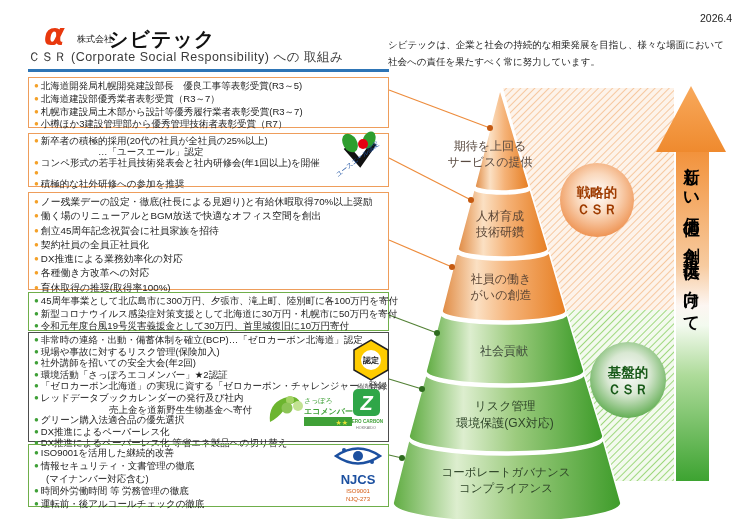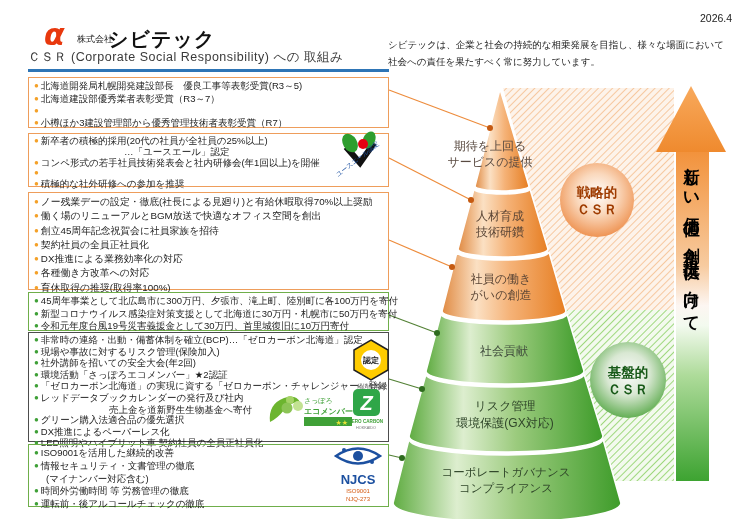--- a/index.html
+++ b/index.html
@@ -16,21 +16,21 @@
   #intro{position:absolute;left:388px;top:36px;width:362px;font-size:9.5px;line-height:17px;color:#222;white-space:nowrap;}
   
   .box{position:absolute;left:28px;width:361px;box-sizing:border-box;padding:2px 5px;background:transparent;}
   .b-orange{border:1.6px solid #EE9D5B;}
   .b-green{border:1.6px solid #6FAE4A;}
   .b-dark{border:1.6px solid #4D4D4D;}
   .li{display:flex;align-items:baseline;white-space:nowrap;font-size:9.5px;color:#1c1c1c;}
   .bullet{font-size:8px;margin-right:2px;flex:0 0 auto;transform:translateY(-1px);}
   .b-orange .bullet{color:#F4A129;}
   .b-green .bullet,.b-dark .bullet{color:#3FA037;}
-  .ind1{margin-left:75px;} .ind2{margin-left:90px;} .ind3{margin-left:12px;}
+  .ind1{margin-left:75px;} .ind2{margin-left:64px;} .ind3{margin-left:12px;}
   #box1{top:77px;height:51px;}  #box1 .li{line-height:11.8px;}
   #box2{top:133px;height:54px;} #box2 .li{line-height:10.3px;}
   #box3{top:192px;height:98px;} #box3 .li{line-height:13.3px;font-size:9.8px;}
   #box4{top:292px;height:39px;} #box4 .li{line-height:11.5px;}
   #box5{top:332px;height:110px;}#box5 .li{line-height:10.6px;}
   #box6{top:444px;height:63px;} #box6 .li{line-height:12px;}
   
   #diagram{position:absolute;left:380px;top:0;width:370px;height:519px;}
   #arrow-text{position:absolute;left:675px;top:154px;width:34px;height:334px;
               writing-mode:vertical-rl;text-orientation:upright;text-align:left;
@@ -169,20 +169,21 @@
       <div class="li">
         <span class="bullet">●</span>
         <span>北海道開発局札幌開発建設部長　優良工事等表彰受賞(R3～5)</span>
       </div>
       <div class="li">
         <span class="bullet">●</span>
         <span>北海道建設部優秀業者表彰受賞（R3～7）</span>
       </div>
       <div class="li">
         <span class="bullet">●</span>
+        <span>札幌市建設局土木部から設計等優秀履行業者表彰受賞(R3～7)</span>
       </div>
       <div class="li">
         <span class="bullet">●</span>
         <span>小樽ほか3建設管理部から優秀管理技術者表彰受賞（R7）</span>
       </div>
     </div>
   <div id="box2" class="box b-orange">
       <div class="li">
         <span class="bullet">●</span>
         <span>新卒者の積極的採用(20代の社員が全社員の25%以上)</span>
@@ -277,21 +278,21 @@
       <div class="li">
         <span class="bullet">●</span>
         <span>グリーン購入法適合品の優先選択</span>
       </div>
       <div class="li">
         <span class="bullet">●</span>
         <span>DX推進によるペーパーレス化</span>
       </div>
       <div class="li">
         <span class="bullet">●</span>
-        <span>LED照明やハイブリット車 契約社員の全員正社員化</span>
+        <span>DX推進によるペーパーレス化 等省エネ製品への切り替え</span>
       </div>
     </div>
   <div id="box6" class="box b-green">
       <div class="li">
         <span class="bullet">●</span>
         <span>ISO9001を活用した継続的改善</span>
       </div>
       <div class="li">
         <span class="bullet">●</span>
         <span>情報セキュリティ・文書管理の徹底</span>

